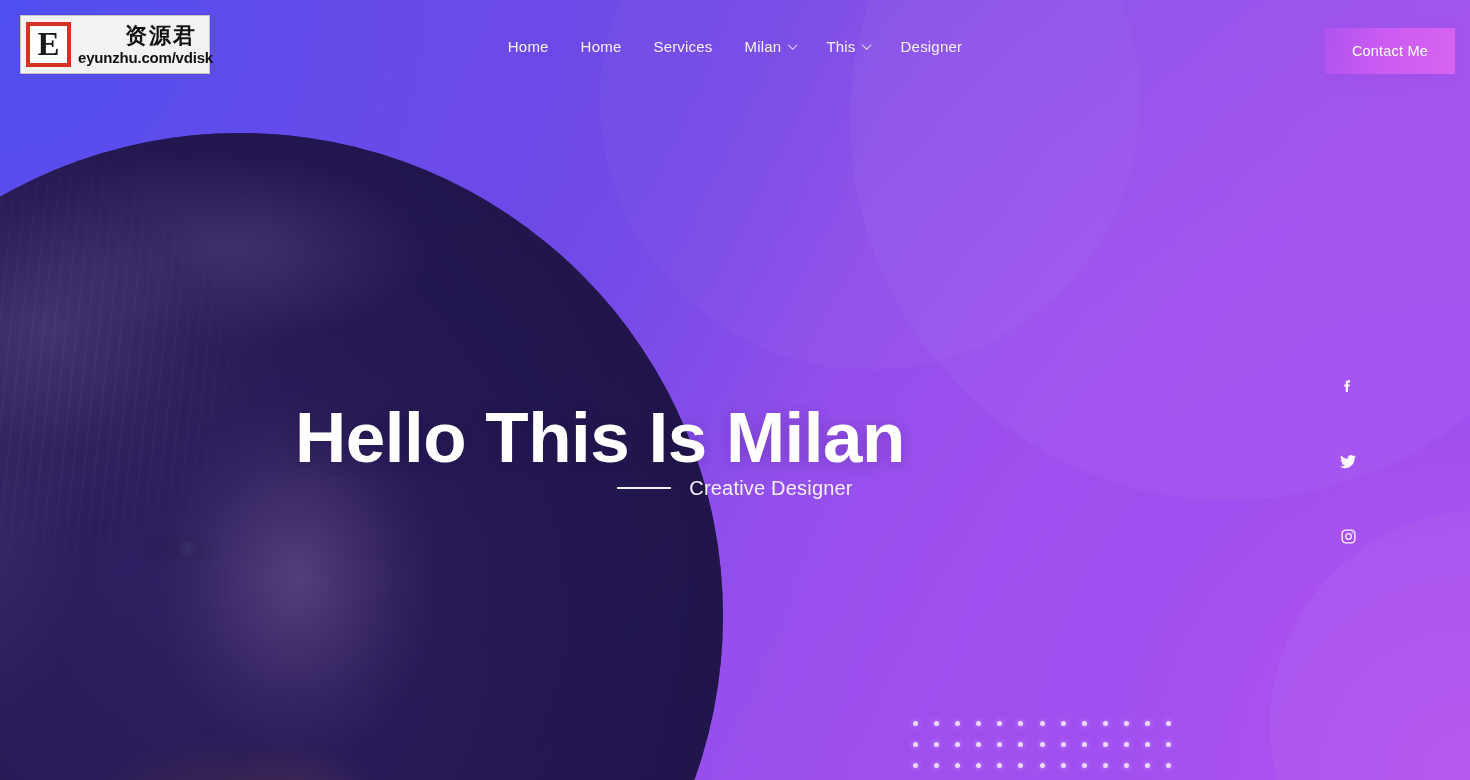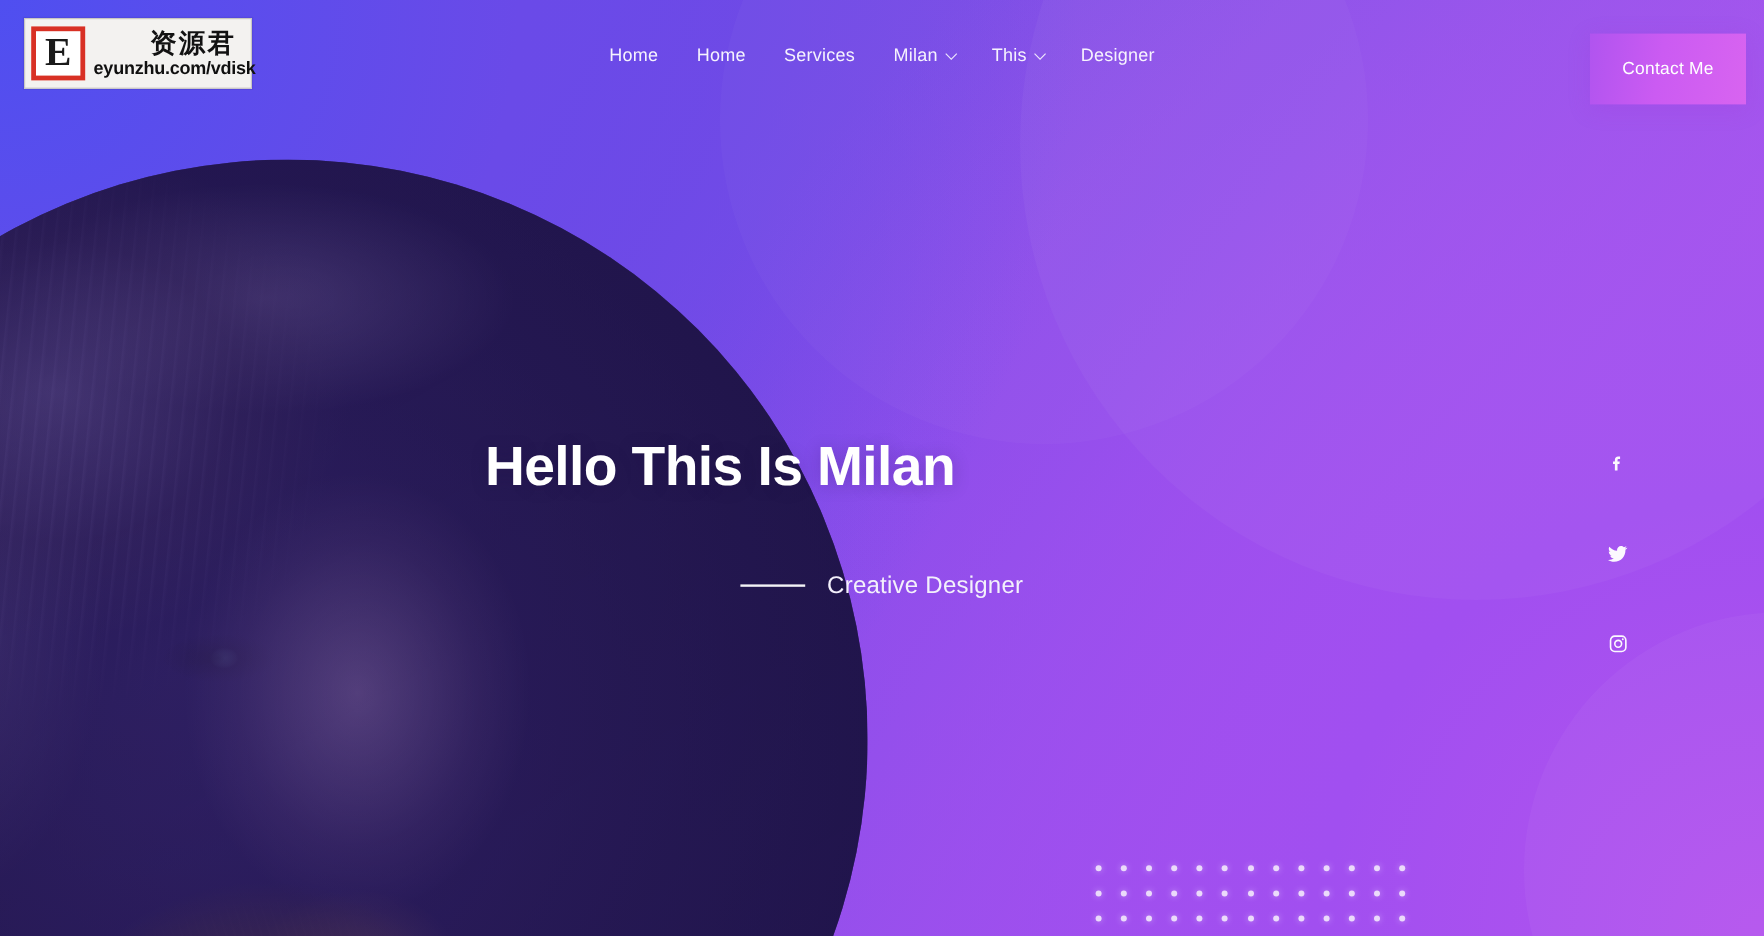--- a/index.html
+++ b/index.html
@@ -118,21 +118,21 @@
     margin-left:6px;
     width:7px;height:7px;
     border-right:1.4px solid rgba(255,255,255,.85);
     border-bottom:1.4px solid rgba(255,255,255,.85);
     transform:rotate(45deg) translateY(-2px);
   }
 
   .cta-btn{
     position:absolute;
     right:15px; top:28px;
-    width:130px; height:59px;
+    width:130px; height:46px;
     display:flex;align-items:center;justify-content:center;
     color:#fff;
     font-size:14.5px;
     letter-spacing:.2px;
     border:none;
     cursor:pointer;
     background:linear-gradient(100deg,#b054ef 0%, #cb5bf2 45%, #d864f0 100%);
     box-shadow:0 4px 16px rgba(160,60,220,.25);
   }
 
@@ -208,22 +208,22 @@
   .hero-copy{
     position:absolute;
     left:0; top:0;
     width:1470px;
     z-index:25;
     text-align:center;
     pointer-events:none;
   }
   .hero-title{
     position:absolute;
-    top:365px; left:0; width:1200px;
-    font-size:46px;
+    top:402px; left:0; width:1200px;
+    font-size:71px;
     font-weight:700;
     line-height:1;
     color:#ffffff;
     letter-spacing:-.5px;
     text-shadow:0 2px 14px rgba(30,12,70,.22);
   }
   .hero-sub-row{
     position:absolute;
     top:478px; left:0; width:1470px;
     display:flex;align-items:center;justify-content:center;

